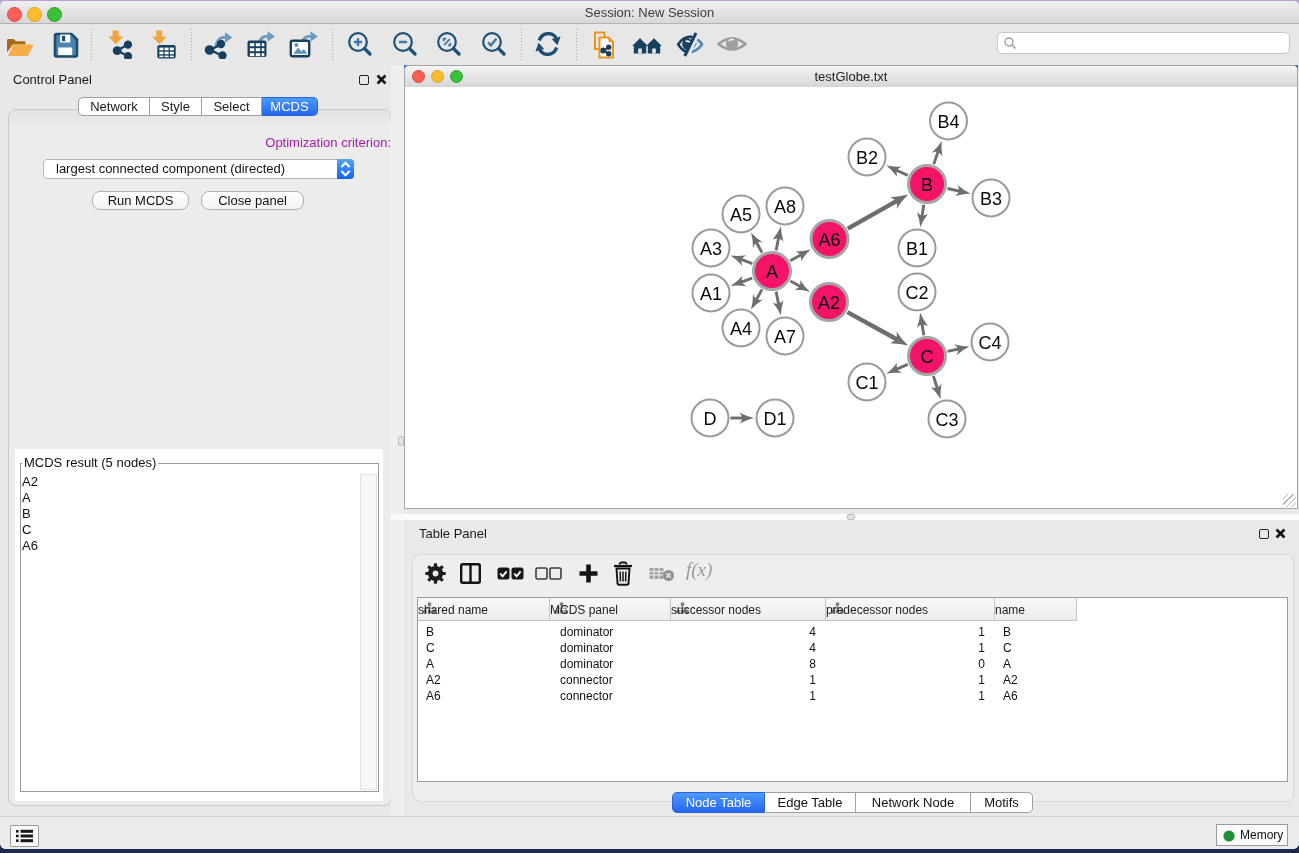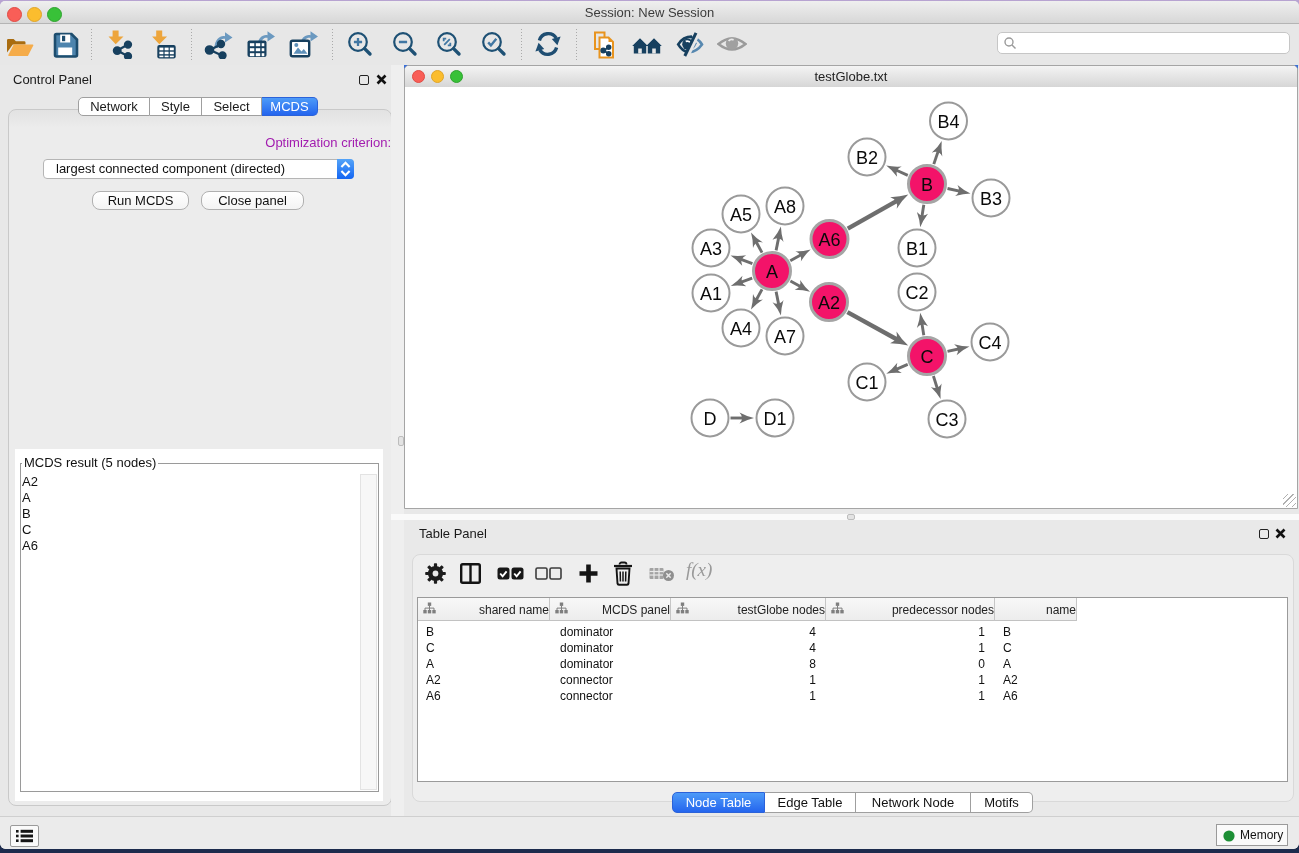--- a/index.html
+++ b/index.html
@@ -51,21 +51,21 @@
 .grip{position:absolute;right:1px;bottom:1px;width:13px;height:13px;
  background:repeating-linear-gradient(135deg,transparent 0 3px,#b0b0b0 3px 4px)}
 .lhandle{position:absolute;left:398px;top:435px;width:6px;height:10px;background:#e3e3e3;border:1px solid #bdbdbd;box-sizing:border-box;border-radius:2px}
 .hhandle{position:absolute;left:847px;top:513px;width:8px;height:6px;background:#e3e3e3;border:1px solid #bdbdbd;box-sizing:border-box;border-radius:2px}
 
 .tpanel{position:absolute;left:404px;top:519px;width:895px;height:296px;background:#e9e9e9}
 .subpanel{position:absolute;left:8px;top:34px;width:882px;height:248px;background:#eeeeee;border:1px solid #d9d9d9;border-radius:8px;box-sizing:border-box}
 .ttool{position:absolute;left:13px;top:36px;height:36px}
 .tablebox{position:absolute;left:13px;top:77px;width:871px;height:185px;background:#fff;border:1px solid #9a9a9a;box-sizing:border-box}
 .thead{position:absolute;left:0;top:0;height:23px;background:linear-gradient(#f8f8f8,#ededed);border-bottom:1px solid #c2c2c2;border-right:1px solid #c6c6c6;box-sizing:border-box}
-.thead .lbl{position:absolute;width:100%;text-align:right;top:5px;font-size:12px;color:#222}
+.thead .lbl{position:absolute;width:100%;text-align:left;top:5px;font-size:12px;color:#222}
 .trow{position:absolute;font-size:12px;color:#111}
 .btabs{position:absolute;left:268px;top:272px;height:21px;display:flex;font-size:13px}
 .btab{border:1px solid #9f9f9f;border-left:none;background:#fff;color:#111;display:flex;align-items:center;justify-content:center}
 .btab:first-child{border-left:1px solid #9f9f9f;border-radius:5px 0 0 5px}
 .btab:last-child{border-radius:0 5px 5px 0}
 .btab.sel{background:linear-gradient(#4d9bf8,#2465ee);color:#fff;border-color:#2b62d9}
 
 .statusbar{position:absolute;left:0;top:815px;width:100%;height:33px;background:#ebebeb;border-top:1px solid #cfcfcf}
 .listbtn{position:absolute;left:10px;top:8px;width:27px;height:20px;background:#fafafa;border:1px solid #9a9a9a;border-radius:2px}
 .membtn{position:absolute;right:11px;top:7px;width:72px;height:22px;background:#fafafa;border:1px solid #9a9a9a;
@@ -440,21 +440,21 @@
       <div class="thead" style="left:253px;width:155px">
           <svg style="position:absolute;left:5px;top:4px" width="13" height="13" viewBox="0 0 13 13">
             <g fill="#7f7f7f">
               <rect x="4.8" y="0.5" width="3.4" height="3.4"></rect>
               <rect x="0.3" y="8" width="3.4" height="3.4"></rect>
               <rect x="4.8" y="8" width="3.4" height="3.4"></rect>
               <rect x="9.3" y="8" width="3.4" height="3.4"></rect>
             </g>
             <path d="M6.5 3.9v2.2M2 8V6.1h9V8M6.5 6.1V8" fill="none" stroke="#7f7f7f" stroke-width="1"></path>
           </svg>
-          <div class="lbl">testGlobe nodes</div>
+          <div class="lbl">successor nodes</div>
         </div>
       <div class="thead" style="left:408px;width:169px">
           <svg style="position:absolute;left:5px;top:4px" width="13" height="13" viewBox="0 0 13 13">
             <g fill="#7f7f7f">
               <rect x="4.8" y="0.5" width="3.4" height="3.4"></rect>
               <rect x="0.3" y="8" width="3.4" height="3.4"></rect>
               <rect x="4.8" y="8" width="3.4" height="3.4"></rect>
               <rect x="9.3" y="8" width="3.4" height="3.4"></rect>
             </g>
             <path d="M6.5 3.9v2.2M2 8V6.1h9V8M6.5 6.1V8" fill="none" stroke="#7f7f7f" stroke-width="1"></path>

